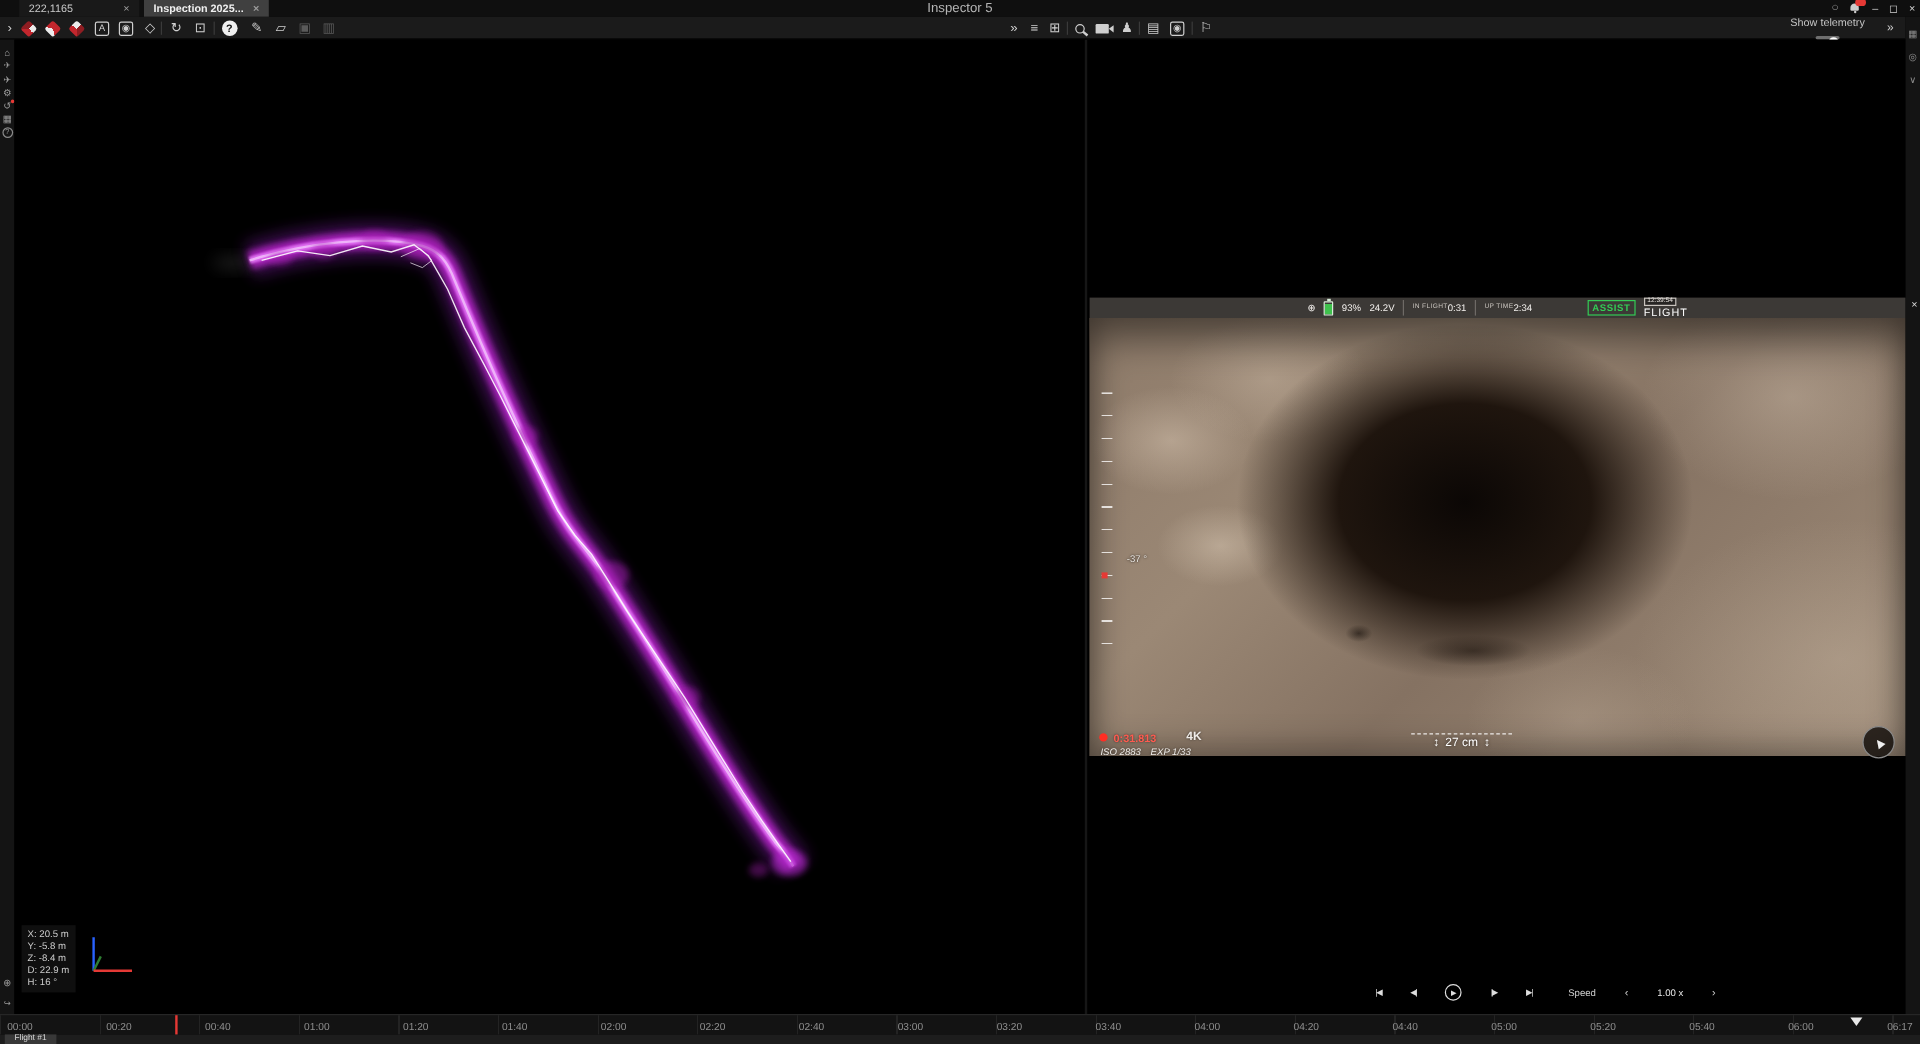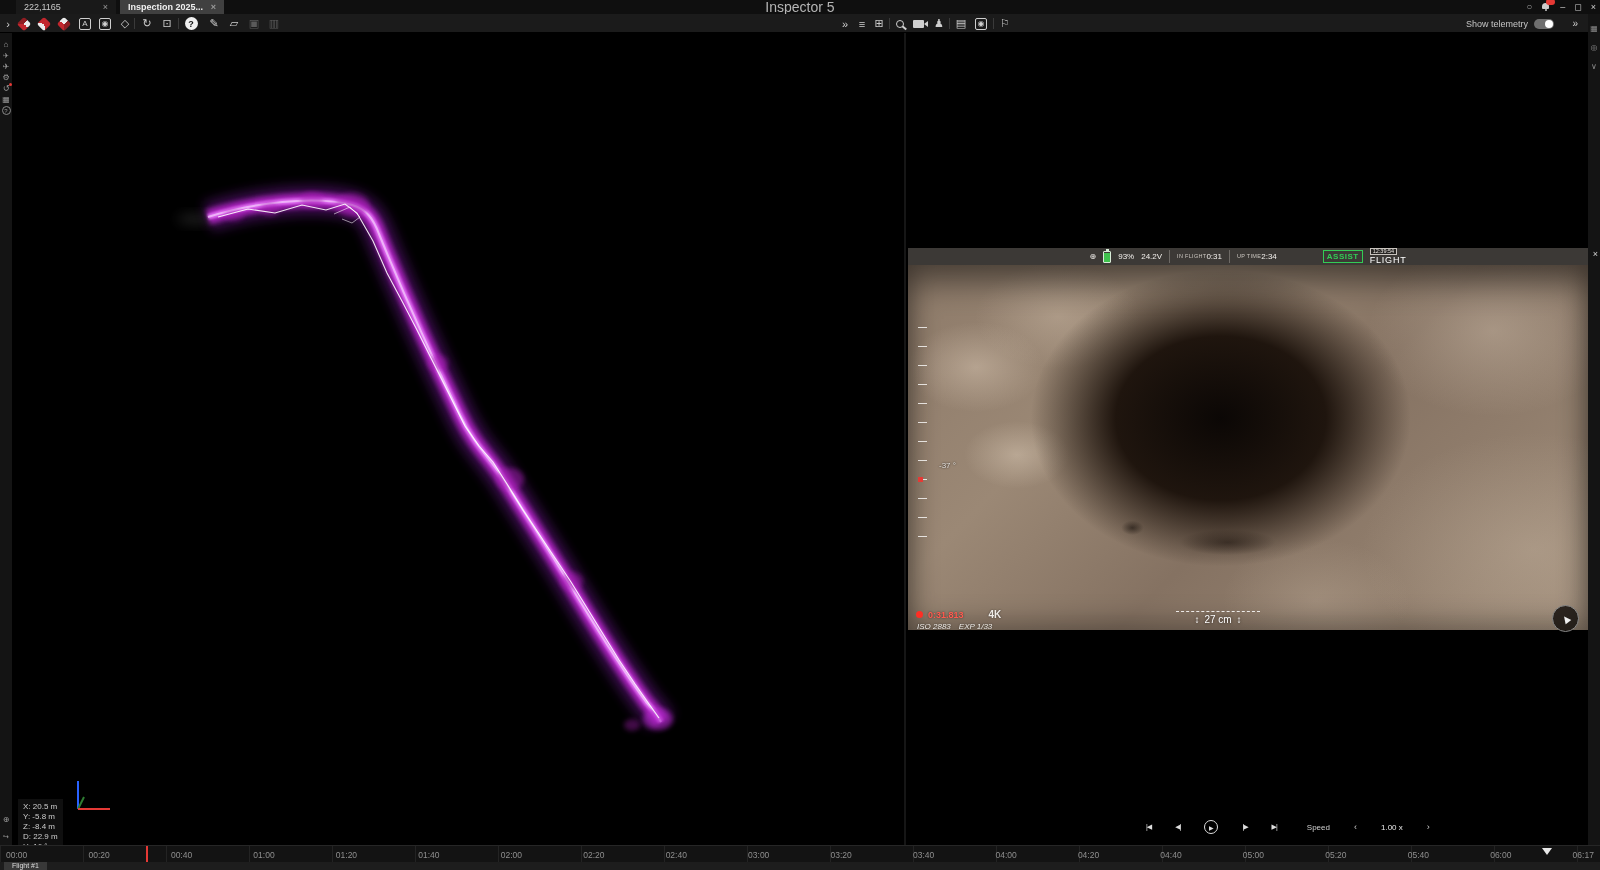--- a/index.html
+++ b/index.html
@@ -6,21 +6,21 @@
   *{box-sizing:border-box;font-family:"Liberation Sans","DejaVu Sans",sans-serif;}
   #app{position:relative;width:1600px;height:870px;background:#000;overflow:hidden;color:#cfcfcf;}
 
   
   #titlebar{position:absolute;left:0;top:0;right:0;height:14px;background:#0f0f0f;}
   .tab{position:absolute;top:0;height:14px;display:flex;align-items:center;gap:6px;padding:0 8px;font-size:9px;color:#c9c9c9;background:#191919;}
   #tab1{left:16px;width:100px;}
   #tab2{left:120px;width:104px;background:#404040;color:#f0f0f0;font-weight:bold;}
   .tab-label{white-space:nowrap;overflow:hidden;}
   .tab-close{margin-left:auto;color:#9a9a9a;font-size:9px;}
-  #apptitle{position:absolute;left:0;right:0;top:0;height:14px;text-align:center;font-size:14px;color:#b5b5b5;line-height:14px;pointer-events:none;}
+  #apptitle{position:absolute;left:0;right:0;top:0;height:14px;text-align:center;font-size:11px;color:#b5b5b5;line-height:14px;pointer-events:none;}
   #win-controls{position:absolute;right:4px;top:0;height:14px;display:flex;align-items:center;gap:9px;}
   .wc{font-size:9px;color:#cfcfcf;line-height:14px;}
   #user-circle{font-size:10px;color:#9a9a9a;}
   .bellwrap{position:relative;display:inline-block;width:10px;height:10px;}
   .bell{position:absolute;left:1px;top:1px;width:7px;height:6px;background:#ccc;border-radius:3.5px 3.5px 1px 1px;}
   .bell::after{content:"";position:absolute;left:2.5px;bottom:-2px;width:2px;height:2px;border-radius:50%;background:#ccc;}
   .nbadge{position:absolute;right:-4px;top:-3px;width:9px;height:6px;border-radius:3px;background:#e53935;}
 
   
   #toolbar{position:absolute;left:0;top:14px;right:12px;height:19px;background:#1b1b1b;border-bottom:1px solid #000;}
@@ -29,41 +29,41 @@
   .tsep{position:absolute;top:4px;width:1px;height:11px;background:#3a3a3a;}
   .cube{display:inline-block;width:10px;height:10px;border-radius:2px;transform:rotate(45deg);background:conic-gradient(#ececec 0 90deg,#c2262d 90deg 225deg,#8f1d22 225deg 360deg);}
   .cube.c2{background:conic-gradient(#c2262d 0 120deg,#ececec 120deg 240deg,#c2262d 240deg 360deg);}
   .cube.c3{background:conic-gradient(#8f1d22 0 130deg,#c2262d 130deg 260deg,#ececec 260deg 360deg);}
   .boxed{border:1px solid #cfcfcf;border-radius:2px;font-size:8px;padding:0 2px;line-height:10px;}
   .helpbtn{width:13px;height:13px;border-radius:50%;background:#f0f0f0;color:#111;font-weight:bold;font-size:9px;display:flex;align-items:center;justify-content:center;}
   .mg{position:relative;width:8px;height:8px;border:1.5px solid #cfcfcf;border-radius:50%;}
   .mg::after{content:"";position:absolute;right:-4px;bottom:-2px;width:5px;height:1.5px;background:#cfcfcf;transform:rotate(40deg);}
   .camico{position:relative;width:11px;height:8px;background:#cfcfcf;border-radius:1px;}
   .camico::after{content:"";position:absolute;right:-4px;top:1px;border-right:4px solid #cfcfcf;border-top:3px solid transparent;border-bottom:3px solid transparent;}
-  #telemetry-group{position:absolute;right:34px;top:0;height:19px;display:flex;align-items:center;gap:6px;}
+  #telemetry-group{position:absolute;right:34px;top:0;height:19px;display:flex;align-items:center;gap:6px;flex-direction:column;}
   #telemetry-label{font-size:9px;color:#c5c5c5;}
   .tgl{position:relative;width:20px;height:10px;border-radius:5px;background:#6f6f6f;}
   .tgl::after{content:"";position:absolute;right:1px;top:1px;width:8px;height:8px;border-radius:50%;background:#fff;}
   #tb-collapse{position:absolute;right:10px;top:0;height:19px;display:flex;align-items:center;font-size:10px;color:#cfcfcf;}
 
   
   #lsidebar{position:absolute;left:0;top:33px;width:12px;bottom:25px;background:#141414;display:flex;flex-direction:column;align-items:center;padding-top:6px;gap:7px;}
   .sbi{width:12px;height:11px;display:flex;align-items:center;justify-content:center;position:relative;}
   .sbg{font-size:8px;color:#9a9a9a;line-height:10px;}
   #lsidebar .sbi:nth-child(2) .sbg{font-size:7px;}
   #lsidebar .sbi:nth-child(5) .sbg::after{content:"";position:absolute;right:0px;top:0px;width:3px;height:3px;border-radius:50%;background:#e53935;}
   #lsidebar .sbi:nth-child(7) .sbg{border:1px solid #8a8a8a;border-radius:50%;width:9px;height:9px;font-size:6px;text-align:center;line-height:8px;}
   #lsb-bottom{margin-top:auto;display:flex;flex-direction:column;gap:6px;align-items:center;padding-bottom:3px;}
   #rstrip{position:absolute;right:0;top:14px;width:12px;bottom:25px;background:#141414;display:flex;flex-direction:column;align-items:center;padding-top:9px;gap:8px;}
   #rstrip .sbg{font-size:8px;color:#8d8d8d;}
   #video-close{position:absolute;right:2px;top:249px;font-size:9px;color:#d5d5d5;}
 
   
   #viewport{position:absolute;left:12px;top:33px;width:894px;height:812px;background:#000;border-right:2px solid #161616;}
-  #pos-overlay{position:absolute;left:6px;top:738px;background:rgba(18,18,18,.85);padding:3px 5px;font-size:8px;line-height:10px;color:#cdcdcd;margin-top:28px;}
+  #pos-overlay{position:absolute;left:6px;top:738px;background:rgba(18,18,18,.85);padding:3px 5px;font-size:8px;line-height:10px;color:#cdcdcd;}
   #gizmo{position:absolute;left:58px;top:744px;}
 
   
   #rpane{position:absolute;left:908px;top:33px;width:680px;height:812px;background:#000;}
   #video{position:absolute;left:0;top:215px;width:680px;height:382px;}
   #vheader{position:absolute;left:0;top:0;right:0;height:17px;background:#3c3936;display:flex;align-items:center;justify-content:center;gap:7px;padding-left:0;}
   #vheader .hsep{width:1px;height:13px;background:#6e6a66;}
   .hstack{display:flex;flex-direction:row;align-items:center;line-height:1;}
   .hlabel{font-size:5.5px;color:#c9c4be;letter-spacing:.3px;}
   .hvalue{font-size:8px;color:#f2efec;margin-top:1px;}

